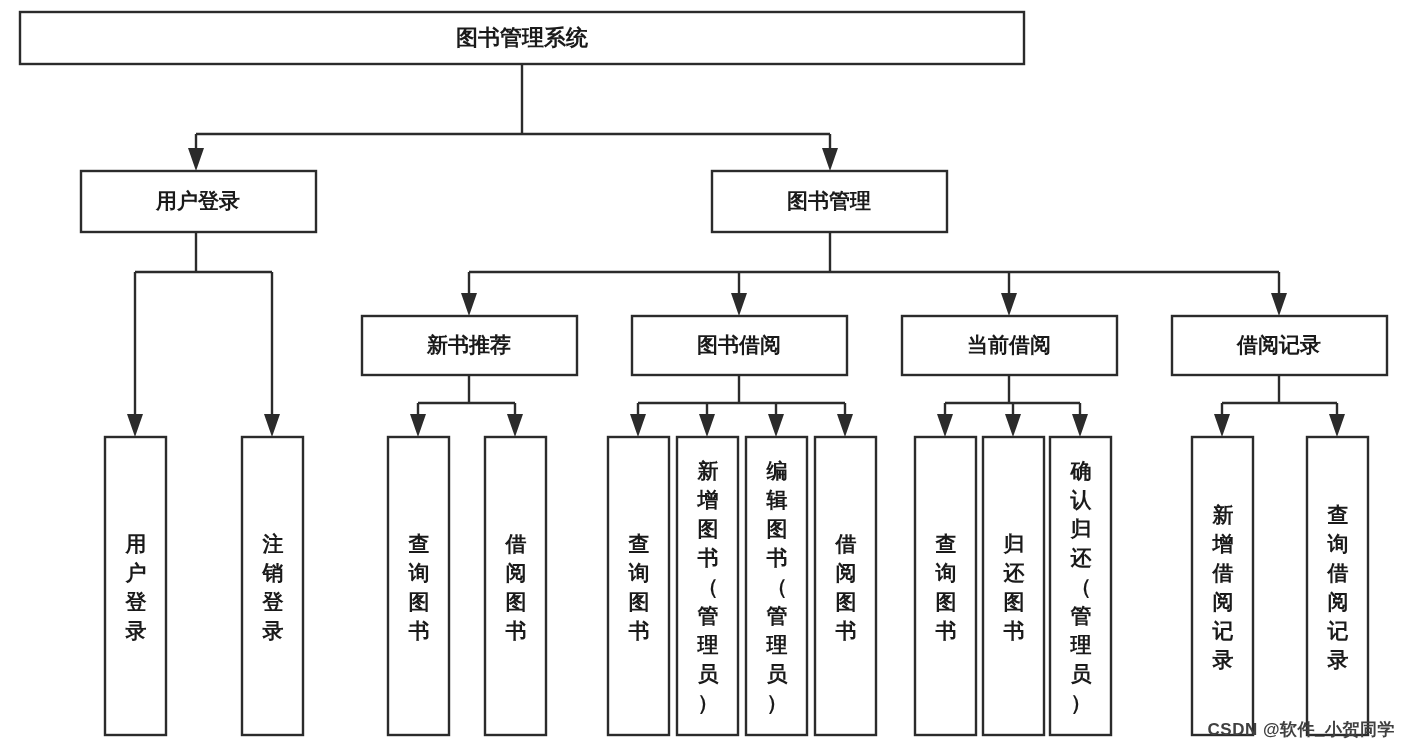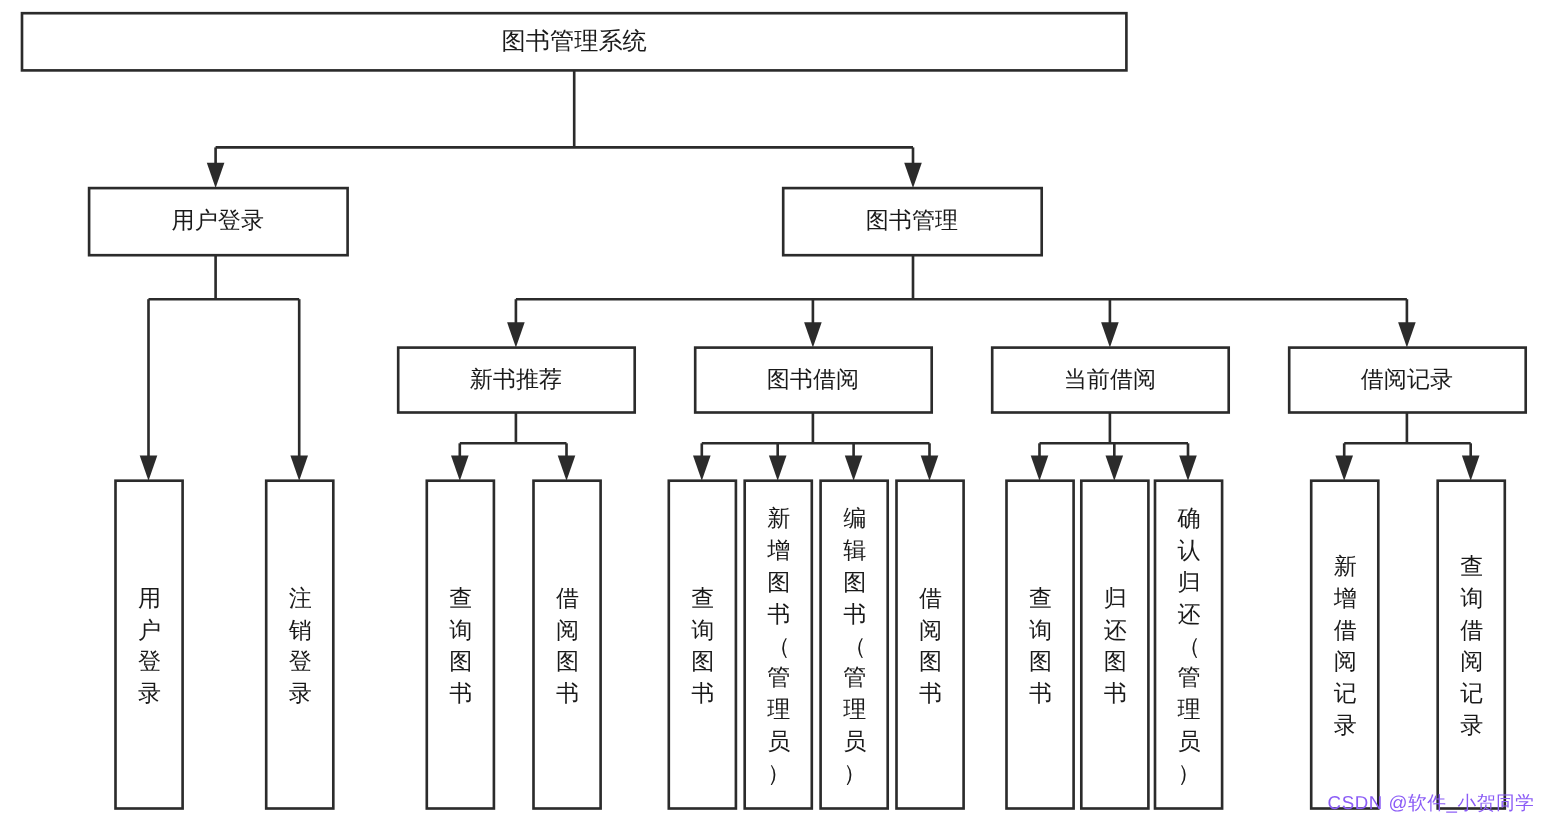--- a/index.html
+++ b/index.html
@@ -12,20 +12,21 @@
     width: 1405px;
     height: 747px;
     font-family: "Liberation Sans", "DejaVu Sans", sans-serif;
     overflow: hidden;
     position: relative;
   }
   #diagram-root {
     position: relative;
     width: 1405px;
     height: 747px;
+    font-weight: bold;
   }
   svg.flow {
     position: absolute;
     left: 0;
     top: 0;
     width: 1405px;
     height: 747px;
     display: block;
   }
   .node-box {
@@ -63,21 +64,21 @@
     font-size: 21px;
     fill: #1a1a1a;
     text-anchor: middle;
   }
   .watermark {
     position: absolute;
     right: 10px;
     bottom: 6px;
     font-family: "Liberation Sans", "DejaVu Sans", sans-serif;
     font-size: 17px;
-    color: #8b5cf6;
+    color: #404040;
     letter-spacing: 0.5px;
     white-space: nowrap;
     user-select: none;
   }
 </style>
 </head>
 <body>
 
 <div id="diagram-root">
 

